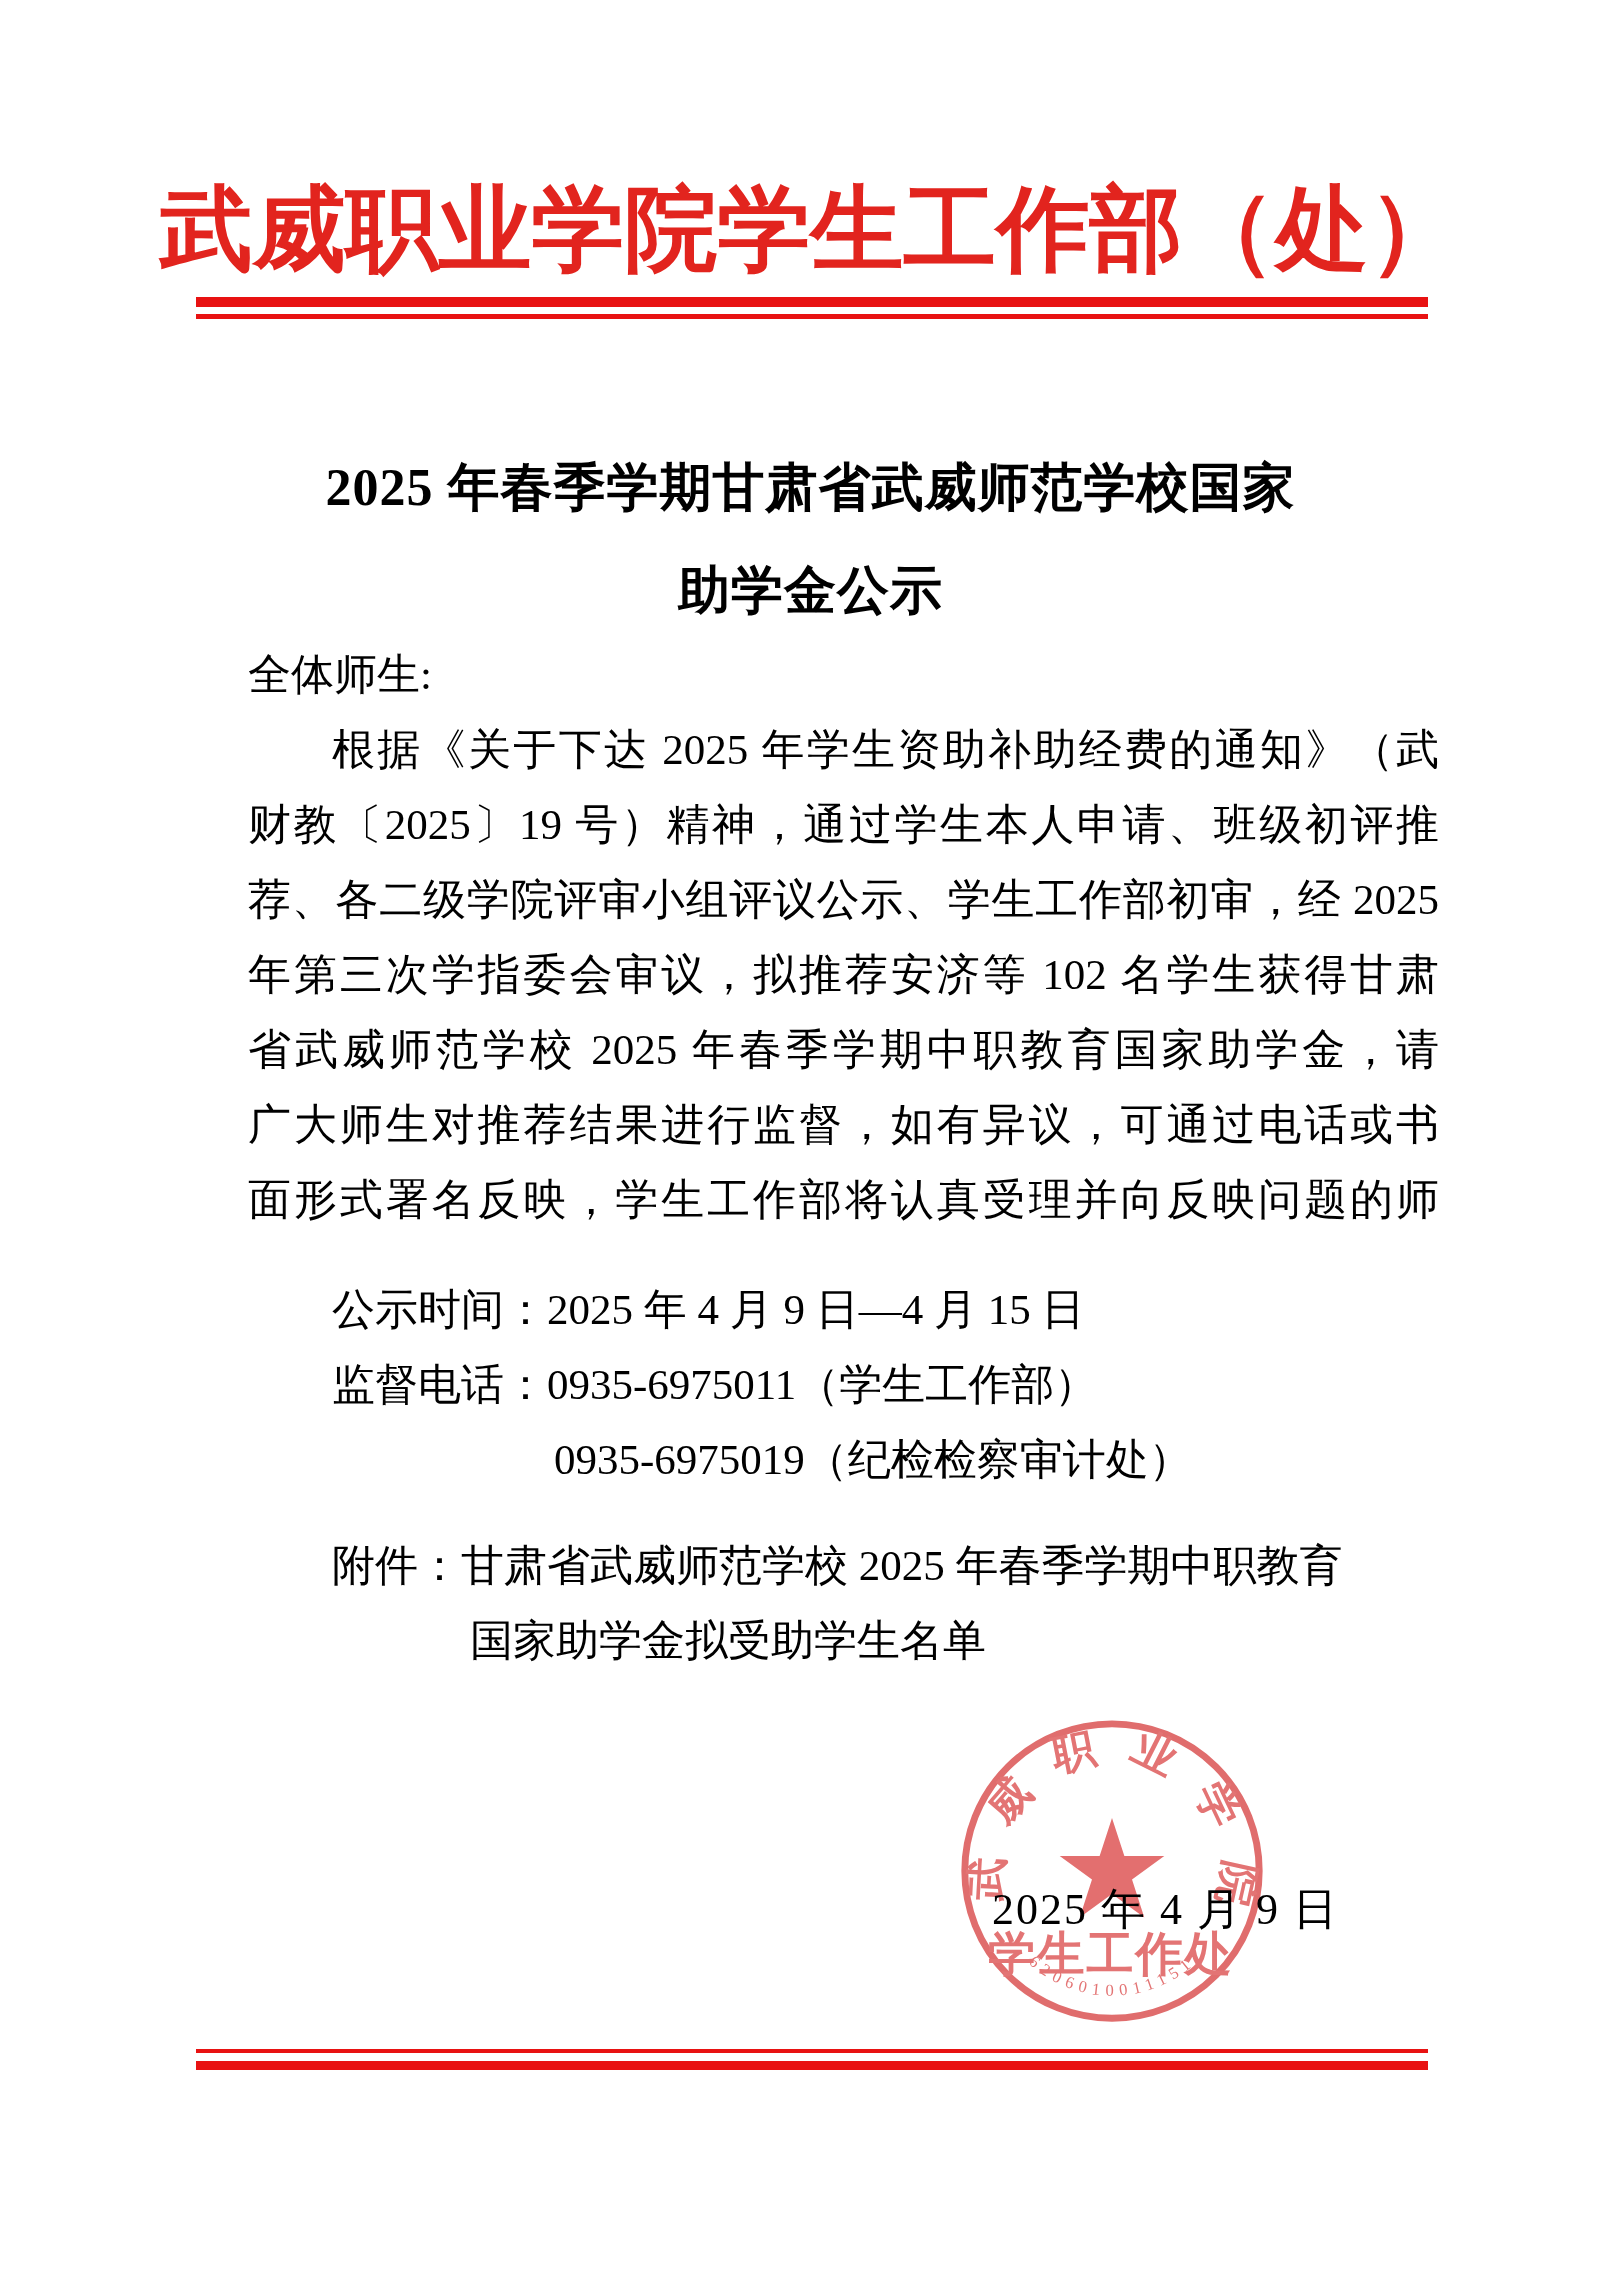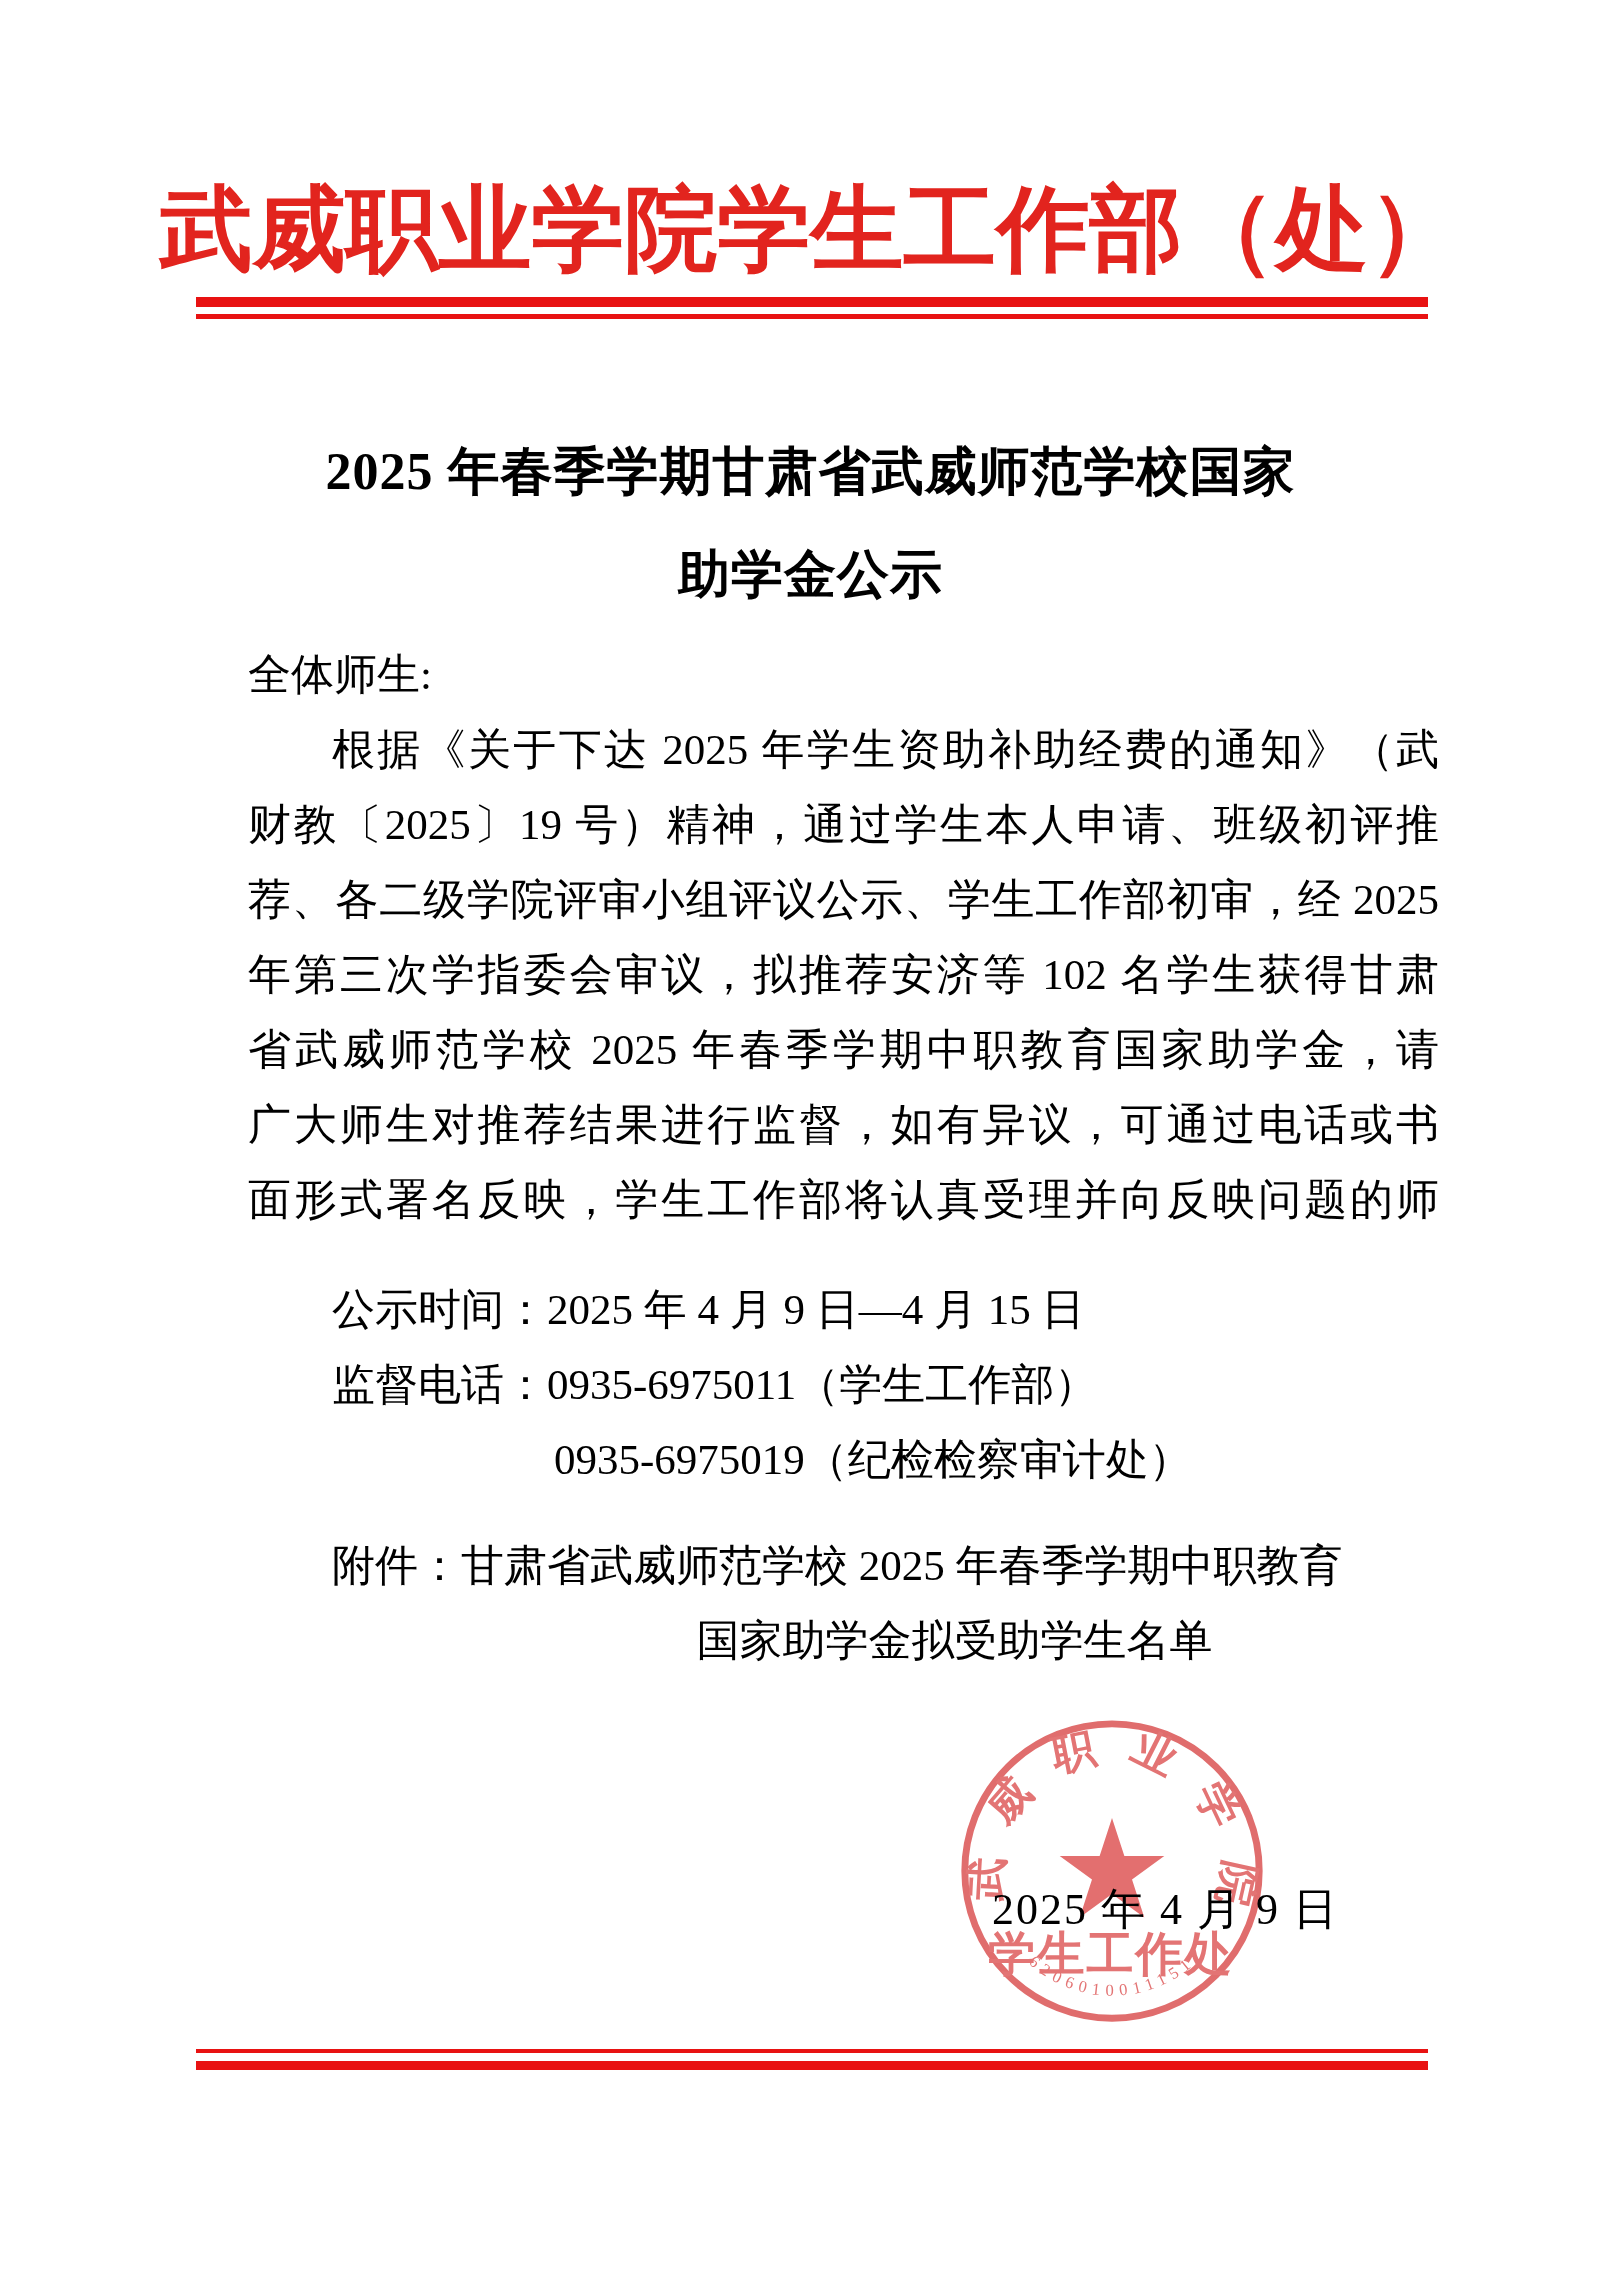--- a/index.html
+++ b/index.html
@@ -18,34 +18,34 @@
     font-size:93px;font-weight:bold;color:#e2241e;
     letter-spacing:0px;white-space:nowrap;
   }
   .rule{position:absolute;left:196px;width:1232px;background:#e81212;}
   .rule-top-thick{top:297px;height:9.8px;}
   .rule-top-thin{top:314px;height:4.9px;}
   .rule-bottom-thin{top:2049px;height:3.9px;}
   .rule-bottom-thick{top:2061px;height:8.8px;}
   
   .doc-title{
-    position:absolute;left:0;top:420px;width:100%;
+    position:absolute;left:0;top:436px;width:100%;
     text-align:center;font-weight:bold;font-size:52px;line-height:103px;
     letter-spacing:1px;
   }
   
   .body-block{
     position:absolute;left:248px;top:637px;width:1191px;
     font-size:43px;
   }
   .line{height:75px;line-height:75px;overflow:hidden;}
   .jline{text-align:justify;text-align-last:justify;text-justify:inter-character;}
   .indent2{text-indent:84px;}
   .phone2{text-indent:306px;}
-  .attach2{text-indent:222px;text-align:center;}
+  .attach2{text-indent:222px;}
   .gap-a{margin-top:35px;}
   .gap-b{margin-top:31px;}
   
   .signature{
     position:absolute;left:990px;top:1779px;
     font-size:43px;line-height:59px;white-space:nowrap;
     letter-spacing:2px;
   }
   .sign-date{
     position:absolute;left:992px;top:1880px;

